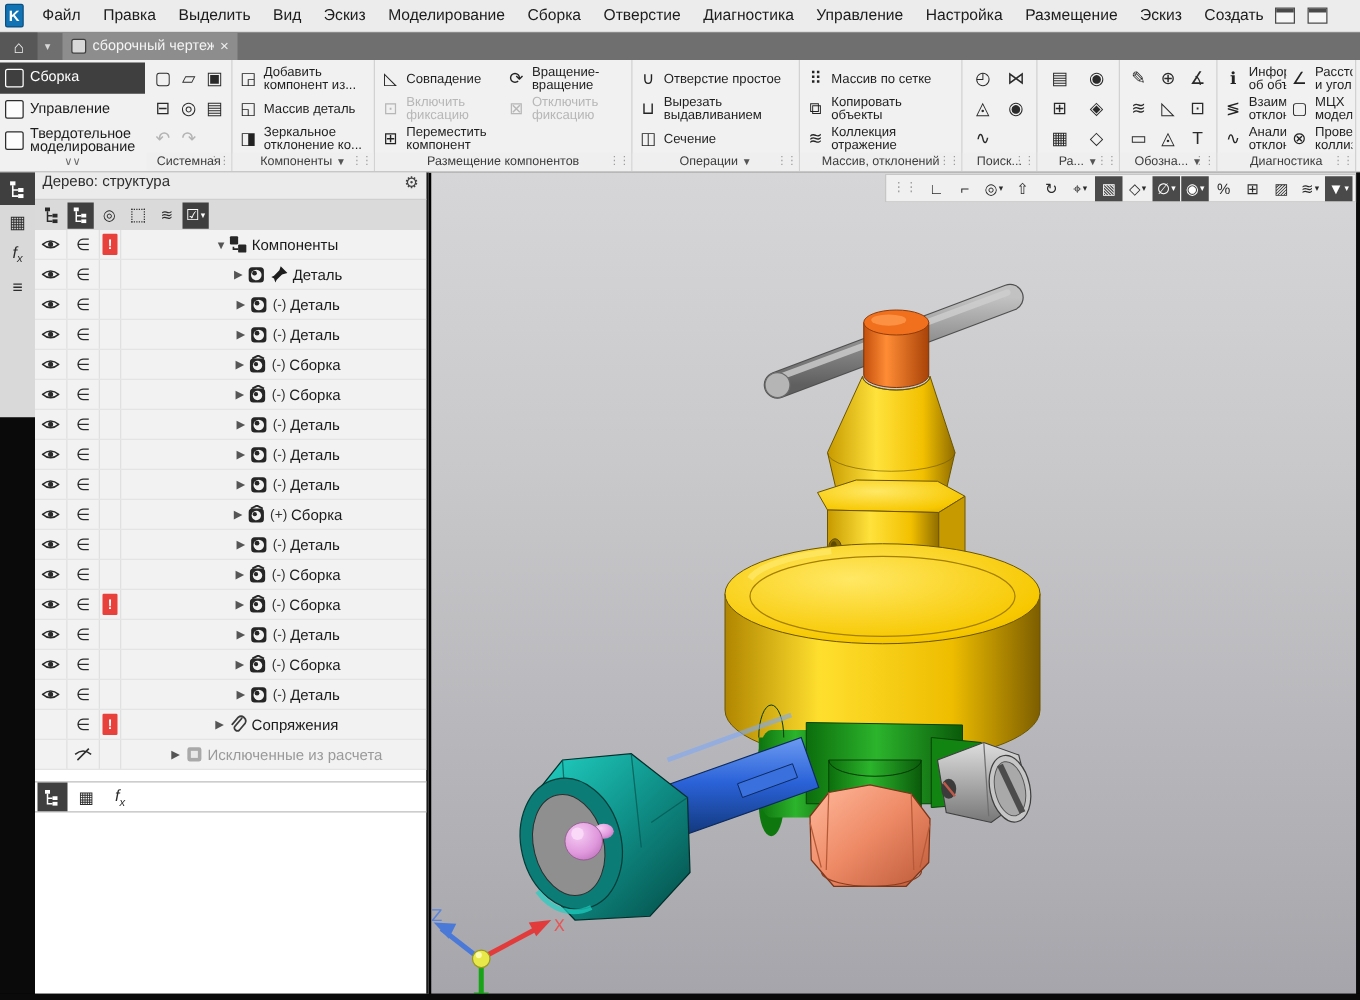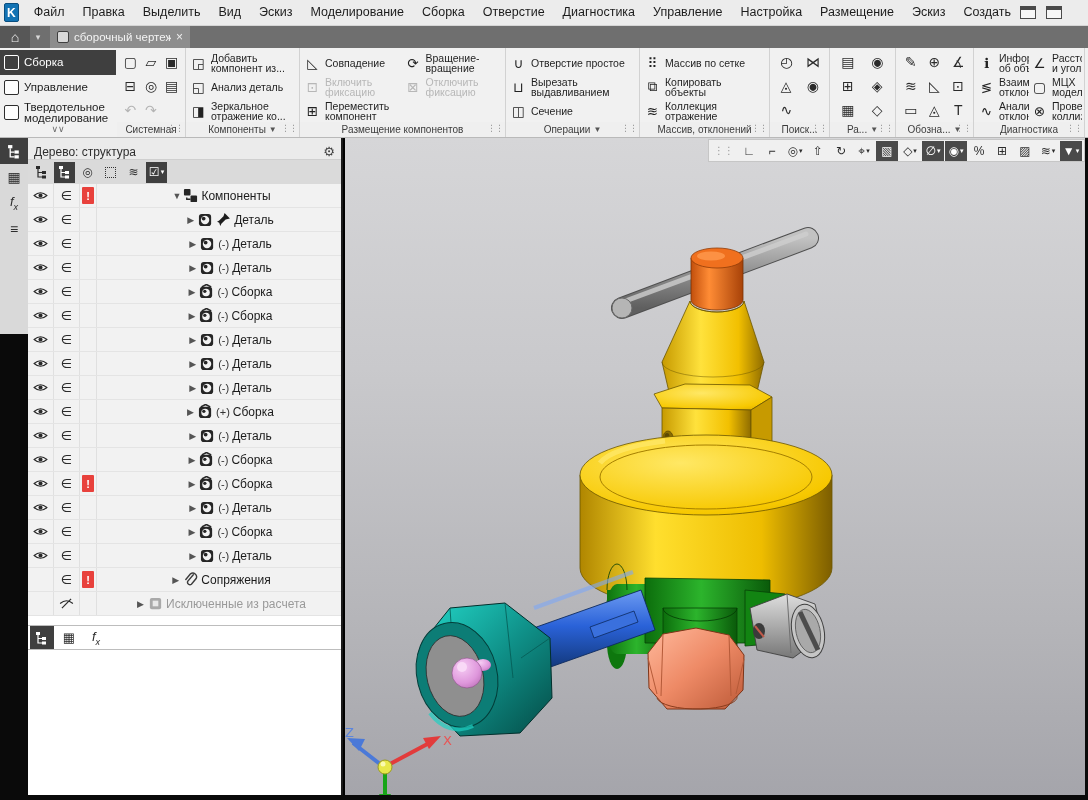--- a/index.html
+++ b/index.html
@@ -58,21 +58,21 @@
 
 #leftstrip { left:0; top:138px; width:28px; height:196px; background:#d9d9d9; }
 .strip-btn { width:28px; height:26px; display:flex; align-items:center; justify-content:center;
   color:#2c2c2c; font-size:14px; }
 .strip-btn.active { background:#3f3f3f; color:#fff; }
 #leftstrip-dark { left:0; top:334px; width:28px; height:461px; background:#0a0a0a; }
 
 
 #treepanel { left:28px; top:138px; width:315px; height:657px; background:#fff; border-right:2px solid #1a1a1a; }
 #tree-header { height:22px; background:#ebebeb; border-bottom:1px solid #cfcfcf; display:flex;
-  align-items:flex-end; padding:0 6px; font-size:12px; color:#2e2e2e; }
+  align-items:flex-start; padding:0 6px; font-size:12px; color:#2e2e2e; }
 #tree-gear { margin-left:auto; font-size:13px; color:#444; }
 #tree-toolbar { height:24px; background:#dadada; display:flex; align-items:center; gap:2px; padding:0 3px; }
 .tt-btn { height:21px; min-width:21px; display:flex; align-items:center; justify-content:center;
   color:#2b2b2b; font-size:12px; gap:1px; padding:0 2px; }
 .tt-btn.pressed { background:#3f3f3f; color:#fff; }
 .tt-btn .svg-ic { width:14px; height:14px; }
 .marquee-box { width:11px; height:11px; border:1px dotted #333; }
 #tree-search { height:22px; background:#f0f0f0; display:flex; align-items:center; border-bottom:1px solid #cfcfcf; }
 #funnel { width:18px; height:22px; background:#2f2f2f; display:flex; align-items:center; justify-content:center; }
 #funnel:before { content:""; width:0; height:0; border-left:5px solid transparent; border-right:5px solid transparent;
@@ -191,25 +191,25 @@
           </div>
         </div>
         <div class="rib-sec" style="left:186px;width:114px">
           <div class="sec-body lab-col">
             <div class="lab-btn">
               <span class="g">◲</span>
               <span class="t">Добавить компонент из...</span>
             </div>
             <div class="lab-btn">
               <span class="g">◱</span>
-              <span class="t">Анализ деталь</span>
+              <span class="t">Массив деталь</span>
             </div>
             <div class="lab-btn">
               <span class="g">◨</span>
-              <span class="t">Зеркальное отражение ко...</span>
+              <span class="t">Зеркальное отклонение ко...</span>
             </div>
           </div>
           <div class="sec-label">
             <span>Компоненты</span>
             <span class="caret">▼</span>
             <span class="grip">⋮⋮</span>
           </div>
         </div>
         <div class="rib-sec" style="left:300px;width:206px">
           <div class="sec-body lab-col two-col" style="display: grid;">

